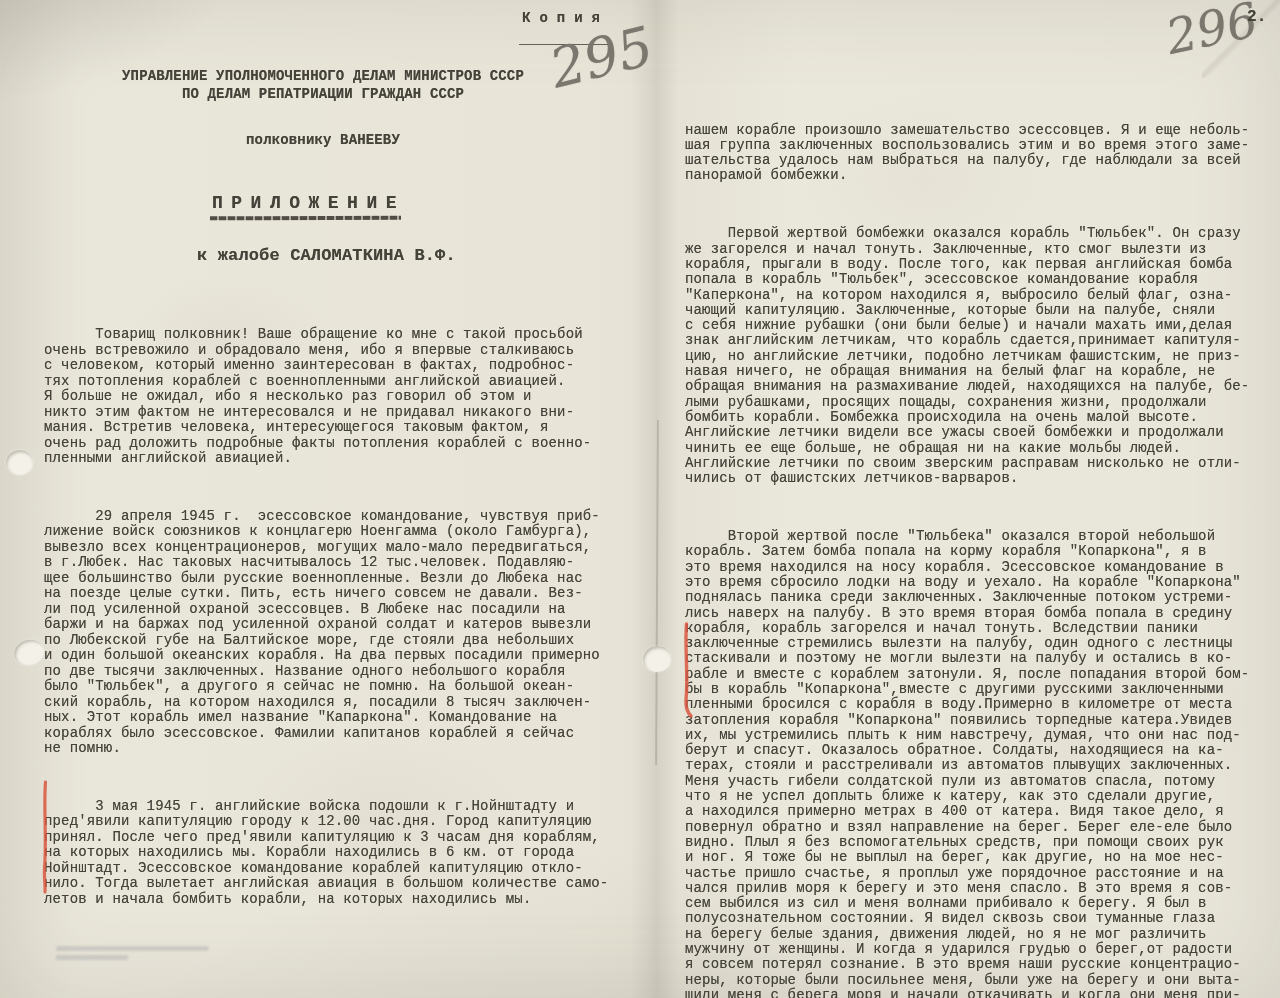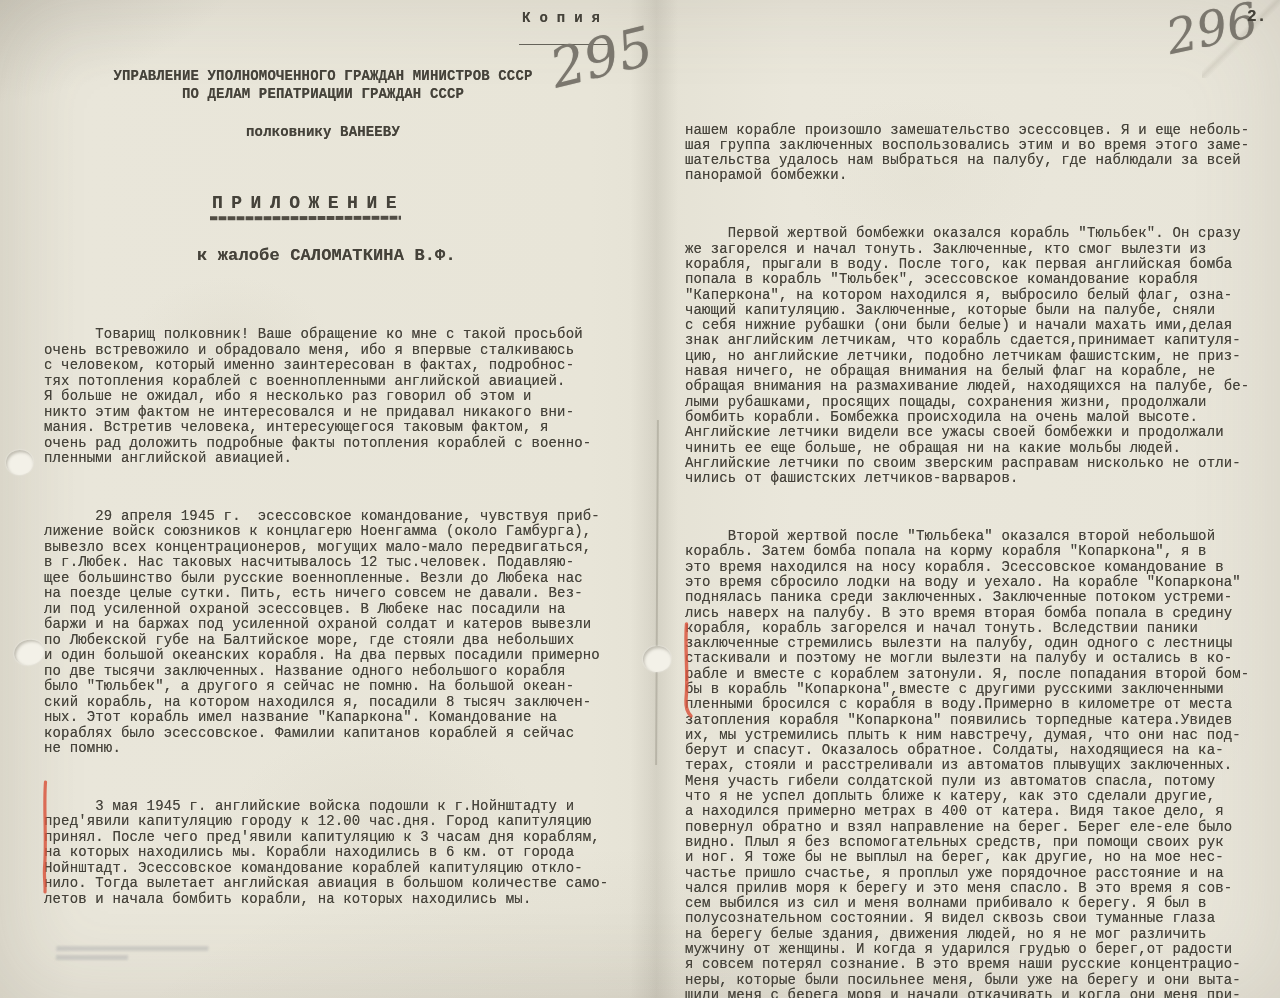--- a/index.html
+++ b/index.html
@@ -33,21 +33,21 @@
   .copy-label { position:absolute; left:519px; top:10px; font-size:14px; font-weight:bold;
     letter-spacing:9px; border-bottom:1.5px solid rgba(69,66,58,.8); padding:0 2px 18px 3px;text-align:right; }
   .hw { position:absolute; font-family:"DejaVu Serif",serif; font-style:italic; color:#7b776e;
     text-shadow:0 0 1px rgba(123,119,110,.4); }
   .hw-left  { left:550px; top:26px; font-size:54px; transform:rotate(-14deg); }
   .hw-right { left:1166px; top:0px; font-size:48px; transform:rotate(-12deg); }
   .page-num { position:absolute; left:1247px; top:8px; font-size:16px; font-weight:bold; }
 
   .org-block { position:absolute; left:42px; top:68px; width:562px; text-align:center;
     font-size:14px; line-height:17.5px; font-weight:bold; }
-  .addressee { margin-top:21px; }
+  .addressee { margin-top:29px; }
 
   .doc-title { position:absolute; left:212px; top:193px; font-size:18px; font-weight:bold;
     letter-spacing:8.5px; padding-bottom:5px; }
   .doc-title::after { content:""; position:absolute; left:-2px; right:4px; bottom:-2px; height:4px;
     background:repeating-linear-gradient(90deg, rgba(64,60,52,.9) 0 7px, rgba(64,60,52,.35) 7px 9px);
     transform:rotate(-.2deg); }
   .doc-subtitle { position:absolute; left:197px; top:246px; font-size:17px; font-weight:bold; }
 
   
   .body { position:absolute; font-size:14px; white-space:pre; }
@@ -80,21 +80,21 @@
   <div class="mottle"></div>
   <div class="gutter"></div>
   <div class="fold-line"></div>
   <div class="corner-fold"></div>
 
   <section>
     <div class="copy-label typed">Копия</div>
     <div class="hw hw-left">295</div>
 
     <header class="org-block typed">
-      <div>УПРАВЛЕНИЕ УПОЛНОМОЧЕННОГО ГРАЖДАН МИНИСТРОВ СССР</div>
+      <div>УПРАВЛЕНИЕ УПОЛНОМОЧЕННОГО ДЕЛАМ МИНИСТРОВ СССР</div>
       <div>ПО ДЕЛАМ РЕПАТРИАЦИИ ГРАЖДАН СССР</div>
       <div class="addressee">полковнику ВАНЕЕВУ</div>
     </header>
 
     <div class="doc-title typed">ПРИЛОЖЕНИЕ</div>
     <div class="doc-subtitle typed">к жалобе САЛОМАТКИНА В.Ф.</div>
 
     <div class="body body-left typed">
       <p class="para">      Товарищ полковник! Ваше обращение ко мне с такой просьбой
 очень встревожило и обрадовало меня, ибо я впервые сталкиваюсь

